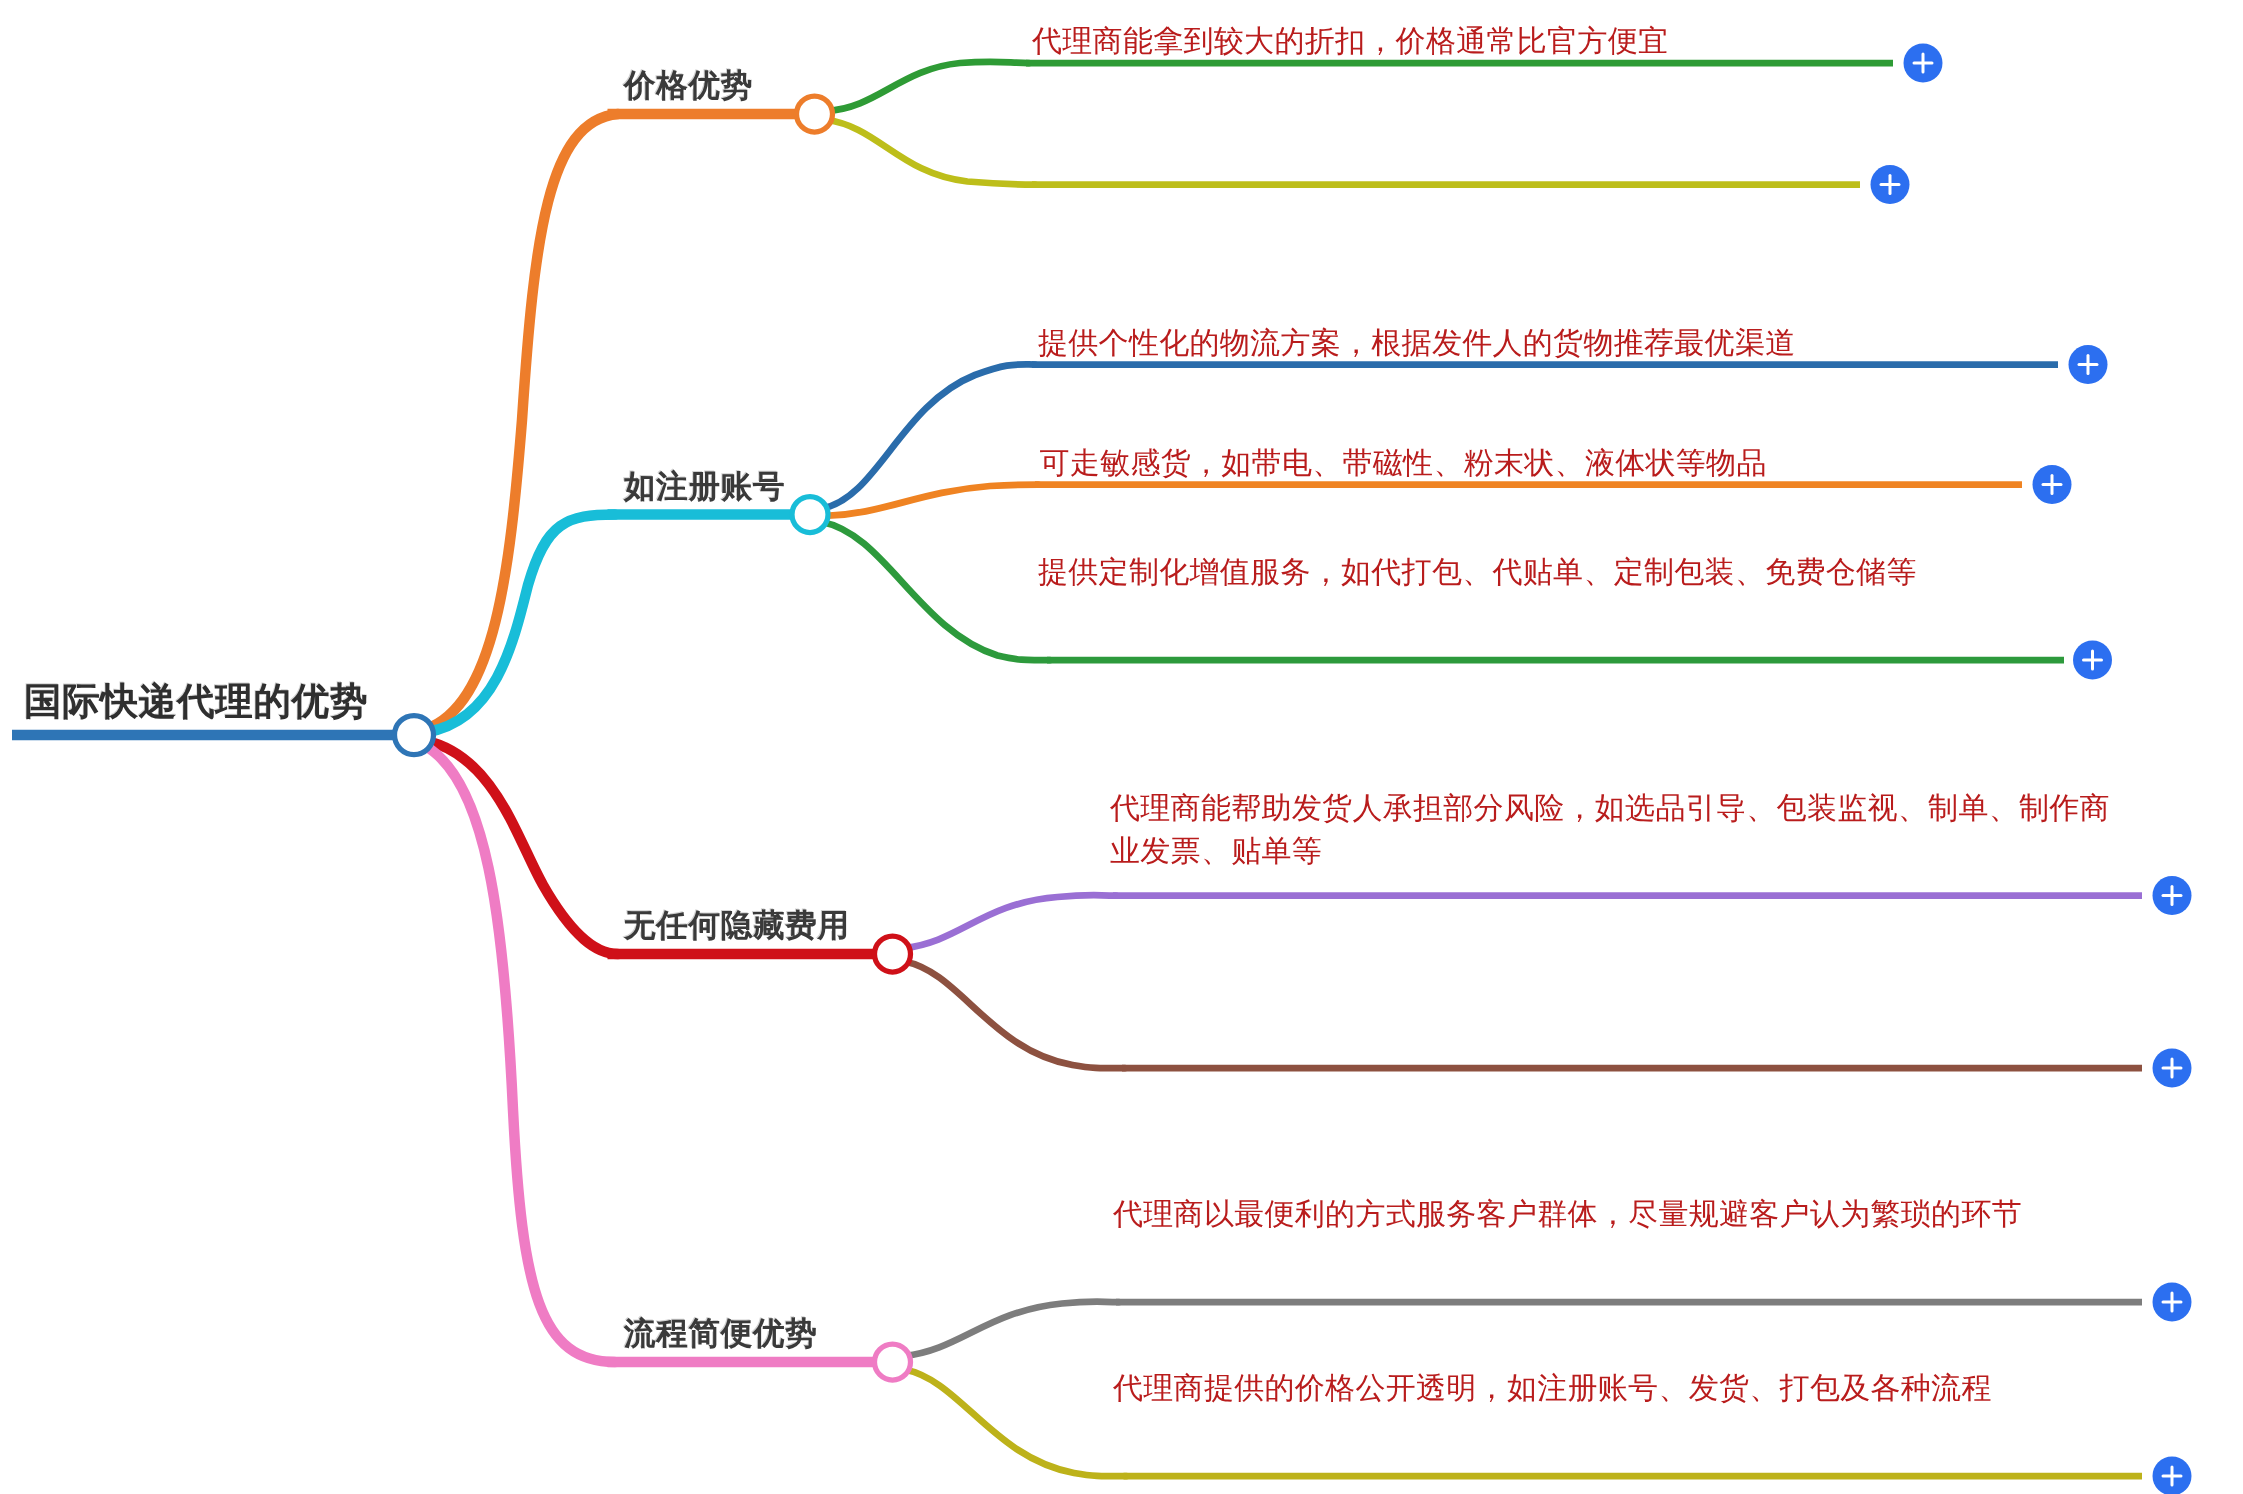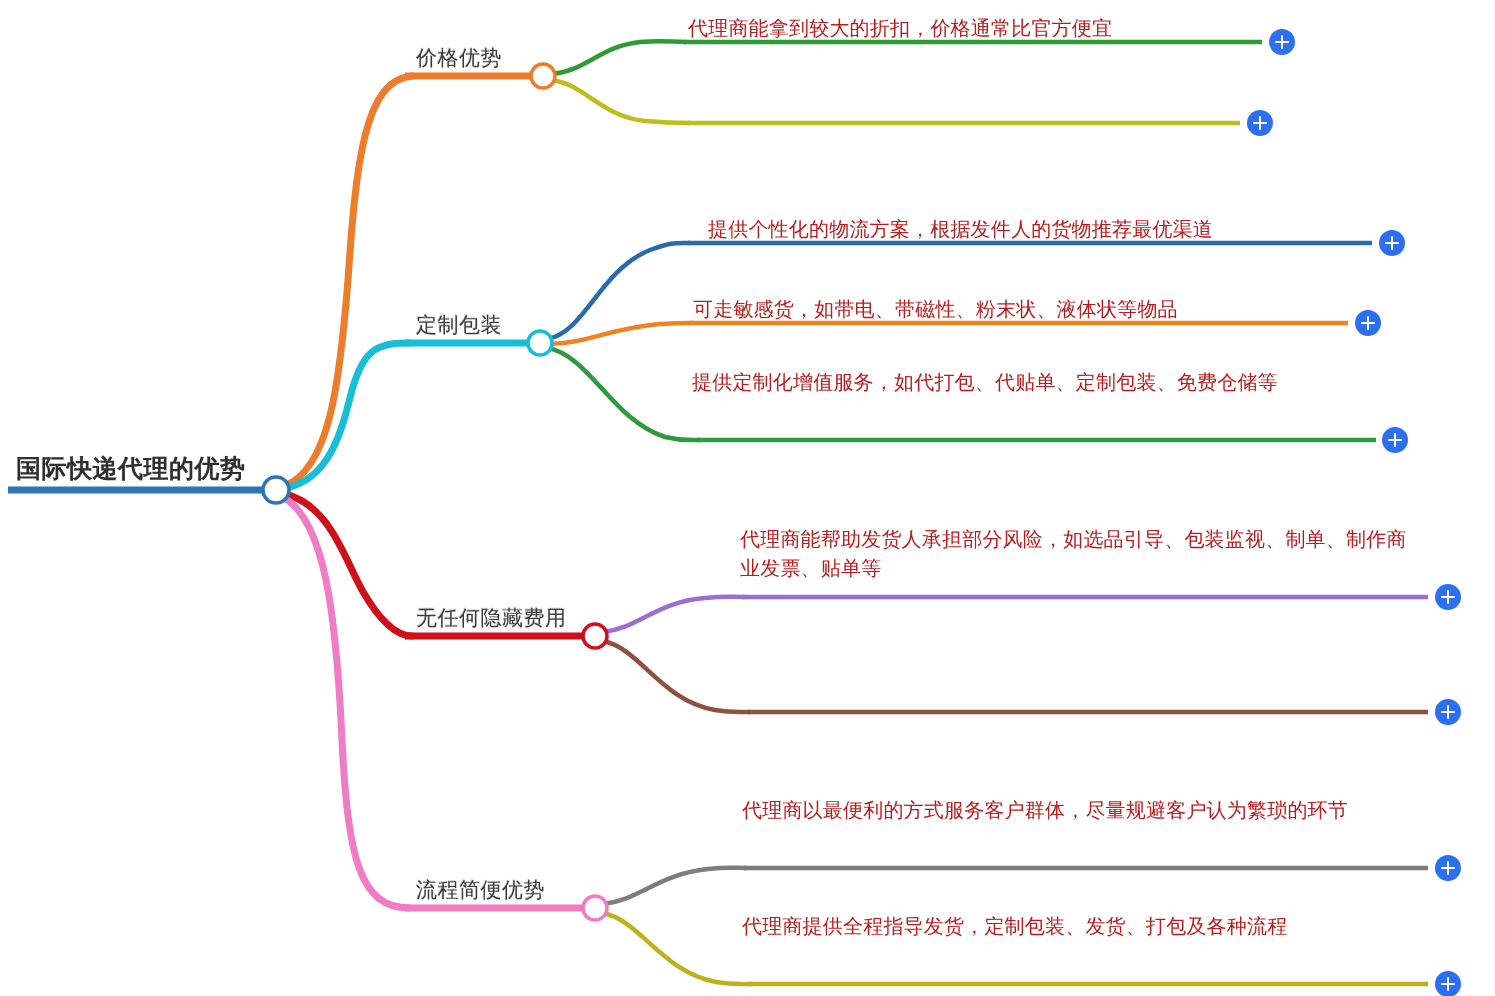--- a/index.html
+++ b/index.html
@@ -38,21 +38,21 @@
     color: #2f2f2f;
     white-space: nowrap;
     letter-spacing: 0.5px;
     text-shadow: 1px 1px 0 rgba(255,255,255,0.9), -0.5px -0.5px 0 rgba(160,160,160,0.45);
     line-height: 1.1;
     padding: 0 4px 3px 4px;
   }
   
   .branch-label {
     font-size: 21px;
-    font-weight: normal;
+    font-weight: bold;
     color: #3a3a3a;
     white-space: nowrap;
     letter-spacing: 0.5px;
     text-shadow: 1.2px 1.2px 0 rgba(255,255,255,0.95), -0.6px -0.6px 0 rgba(165,165,165,0.5);
     line-height: 1.1;
     padding: 0 4px 4px 4px;
   }
   
   .leaf-text {
     font-size: 20px;
@@ -140,44 +140,44 @@
     <circle cx="543" cy="76" r="12" fill="#ffffff" stroke="#ed7d2b" stroke-width="3.5"></circle>
     <circle cx="540" cy="343" r="12" fill="#ffffff" stroke="#18bdd8" stroke-width="3.5"></circle>
     <circle cx="595" cy="636" r="12" fill="#ffffff" stroke="#cf1018" stroke-width="3.5"></circle>
     <circle cx="595" cy="908" r="12" fill="#ffffff" stroke="#ef7cc4" stroke-width="3.5"></circle>
   </svg>
 
   <div class="node root-label" style="left:12px; top:455px;">国际快递代理的优势</div>
 
   <div class="node branch-label" style="left:412px; top:46px;">价格优势</div>
 
-  <div class="node branch-label" style="left:412px; top:313px;">定制包装</div>
+  <div class="node branch-label" style="left:412px; top:313px;">如注册账号</div>
 
   <div class="node branch-label" style="left:412px; top:606px;">无任何隐藏费用</div>
 
   <div class="node branch-label" style="left:412px; top:878px;">流程简便优势</div>
 
   <div class="node leaf-text" style="left:686px; top:14px; width:580px;">代理商能拿到较大的折扣，价格通常比官方便宜</div>
   <div class="plus-btn" style="left:1269px; top:29px;"></div>
 
   <div class="plus-btn" style="left:1247px; top:110px;"></div>
 
-  <div class="node leaf-text" style="left:690px; top:215px; width:690px;margin-left:16px;">提供个性化的物流方案，根据发件人的货物推荐最优渠道</div>
+  <div class="node leaf-text" style="left:690px; top:215px; width:690px;">提供个性化的物流方案，根据发件人的货物推荐最优渠道</div>
   <div class="plus-btn" style="left:1379px; top:230px;"></div>
 
   <div class="node leaf-text" style="left:691px; top:295px; width:665px;">可走敏感货，如带电、带磁性、粉末状、液体状等物品</div>
   <div class="plus-btn" style="left:1355px; top:310px;"></div>
 
   <div class="node leaf-text" style="left:690px; top:368px; width:675px;">提供定制化增值服务，如代打包、代贴单、定制包装、免费仓储等</div>
   <div class="plus-btn" style="left:1382px; top:427px;"></div>
 
   <div class="node leaf-text" style="left:738px; top:525px; width:682px;">代理商能帮助发货人承担部分风险，如选品引导、包装监视、制单、制作商业发票、贴单等</div>
   <div class="plus-btn" style="left:1435px; top:584px;"></div>
 
   <div class="plus-btn" style="left:1435px; top:699px;"></div>
 
   <div class="node leaf-text" style="left:740px; top:796px; width:676px;">代理商以最便利的方式服务客户群体，尽量规避客户认为繁琐的环节</div>
   <div class="plus-btn" style="left:1435px; top:855px;"></div>
 
-  <div class="node leaf-text" style="left:740px; top:912px; width:676px;">代理商提供全程指导发货，定制包装、发货、打包及各种流程</div>
+  <div class="node leaf-text" style="left:740px; top:912px; width:676px;">代理商提供的价格公开透明，如注册账号、发货、打包及各种流程</div>
   <div class="plus-btn" style="left:1435px; top:971px;"></div>
 
 </div>
 
 </body></html>

